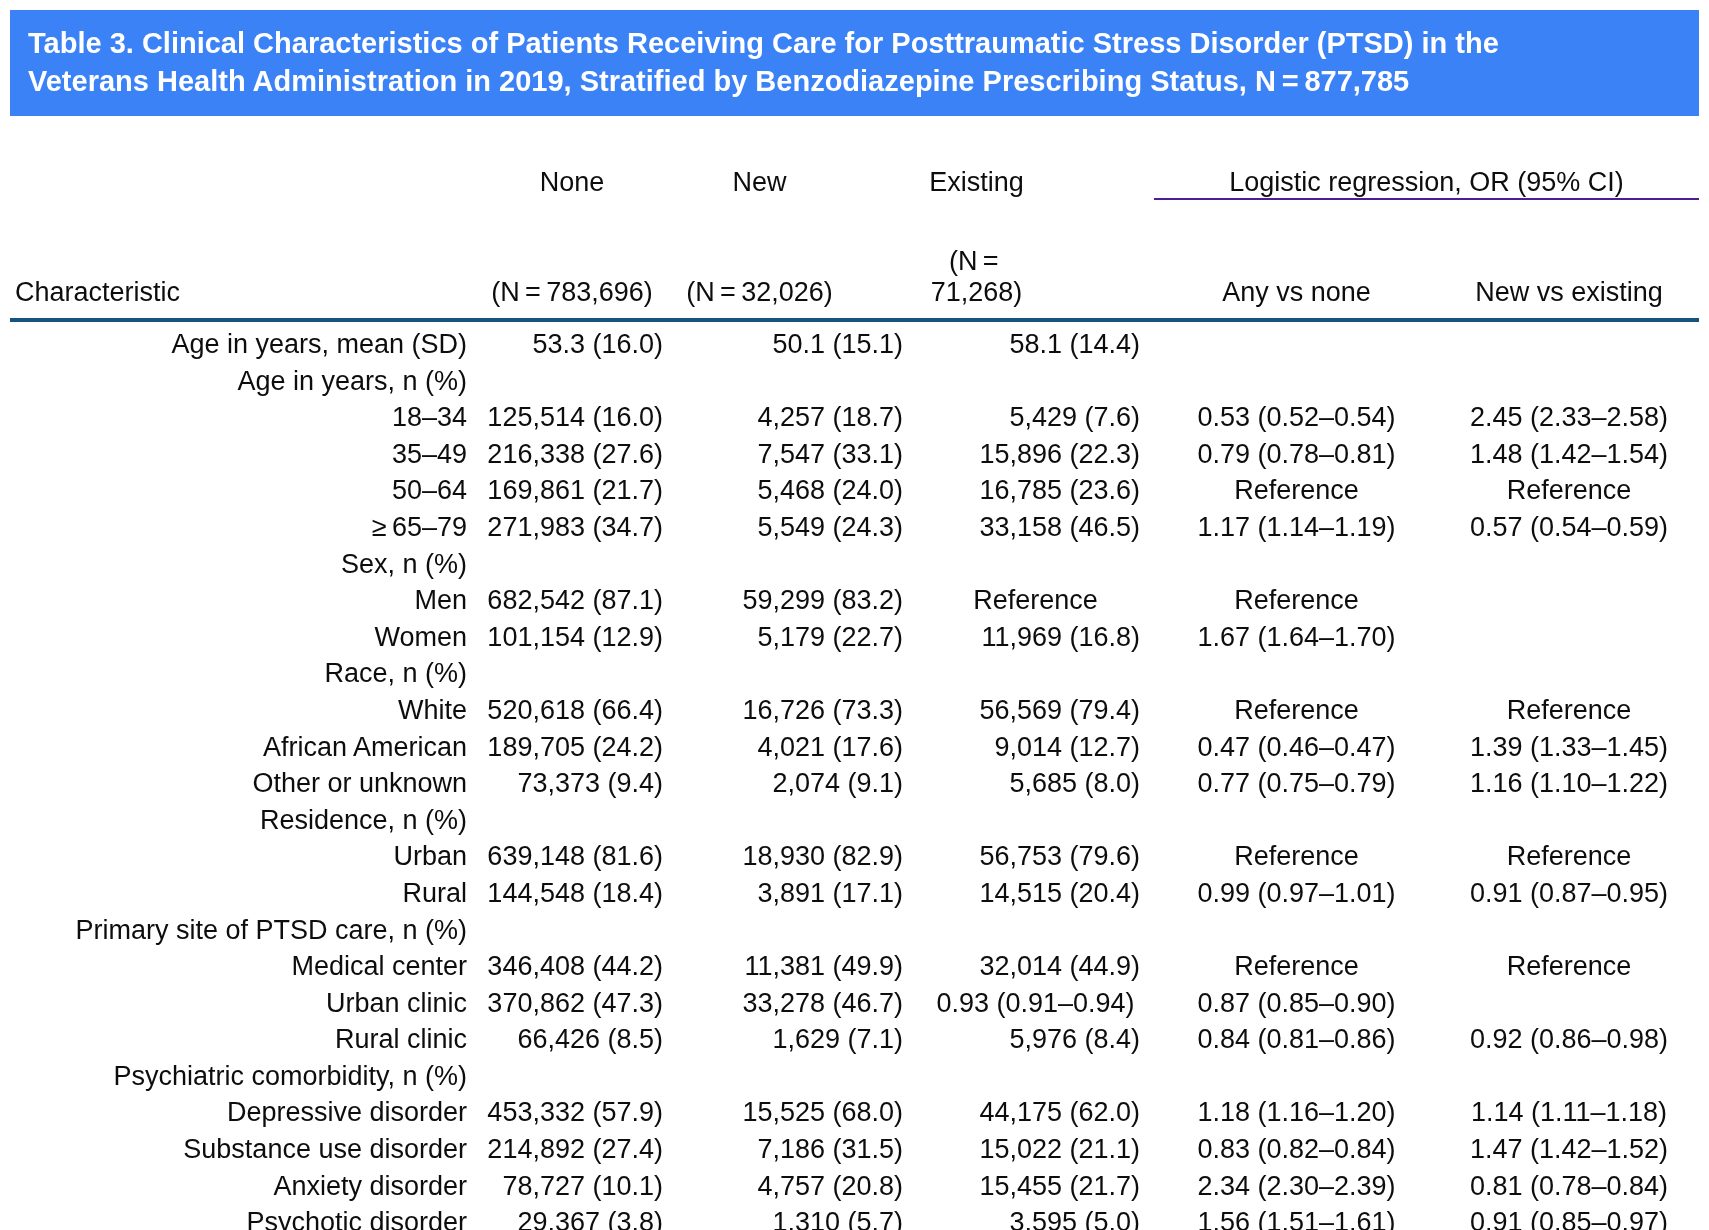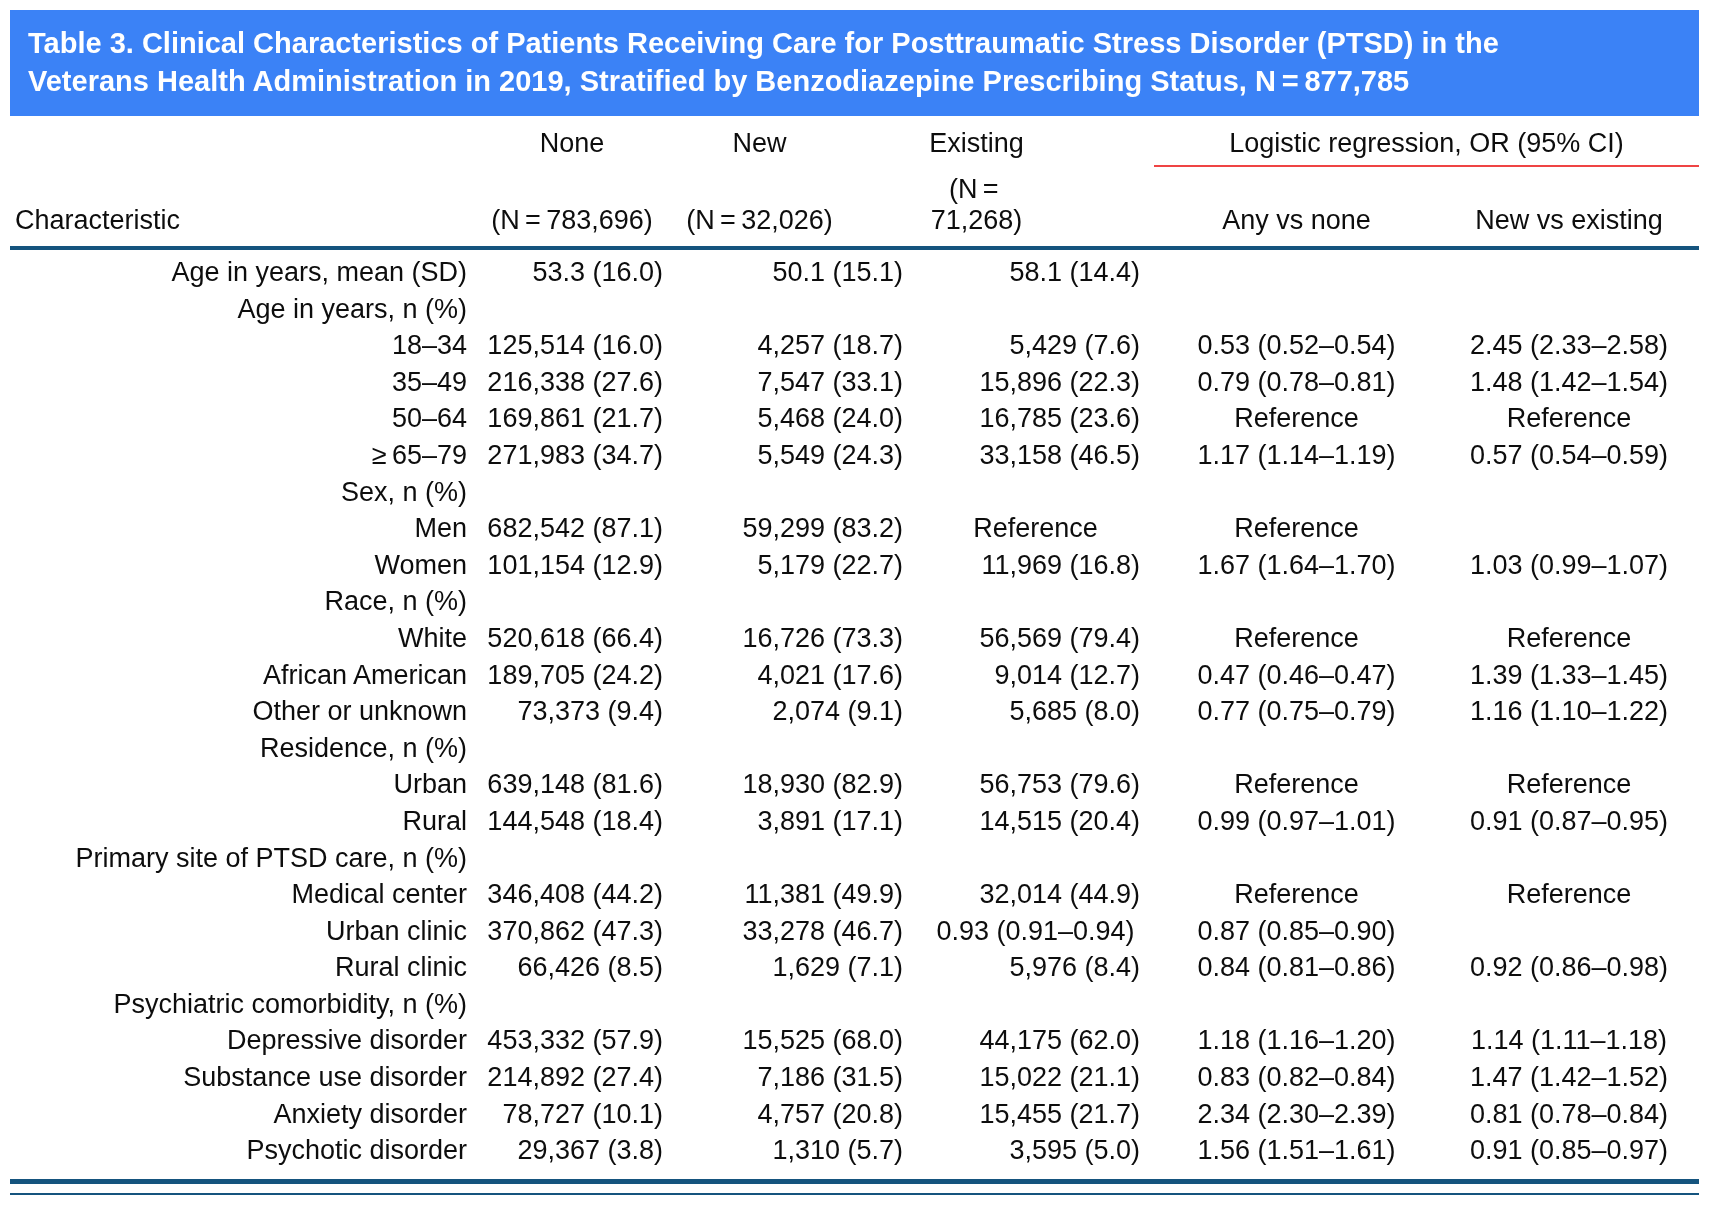--- a/index.html
+++ b/index.html
@@ -32,26 +32,25 @@
   }
 
   
   .thead {
     padding-top: 12px;
     border-bottom: 4px solid #15547E;
   }
   .hrow1 { align-items: baseline; font-size: 27px; }
   .hrow1 .h { text-align: center; }
   .h-new { padding-right: 75px; }
-  .h-existing { padding-right: 118px; }
+  .h-existing { padding-right: 118px; margin-top: 39px; }
   .regspan {
     grid-column: 5 / 7;
     text-align: center;
-    border-bottom: 2px solid #ef4444;
-    padding-bottom: 6px;
+    border-bottom: 2px solid #4c1d95;
   }
   .hrow2 { font-size: 27px; padding: 7px 0 10px 0; align-items: end; }
   .hrow2 .h { text-align: center; }
   .h-char { text-align: left !important; padding-left: 5px; }
 
   
   .tbody { padding-top: 4px; }
   .row { line-height: 36.6px; font-size: 27px; white-space: nowrap; }
   .cell.label { text-align: right; padding-left: 5px; }
   .row.indented .cell.label { padding-left: 36px; }
@@ -160,21 +159,20 @@
     <div class="cell or">Reference</div>
     <div class="cell or">Reference</div>
   </div>
 
   <div class="grid row indented">
     <div class="cell label">Women</div>
     <div class="cell num">101,154 (12.9)</div>
     <div class="cell num">5,179 (22.7)</div>
     <div class="cell num">11,969 (16.8)</div>
     <div class="cell or">1.67 (1.64–1.70)</div>
-    <div class="cell or">1.03 (0.99–1.07)</div>
   </div>
 
   <div class="grid row">
     <div class="cell label">Race, n (%)</div>
     <div class="cell num"></div>
     <div class="cell num"></div>
     <div class="cell num"></div>
     <div class="cell or"></div>
     <div class="cell or"></div>
   </div>

